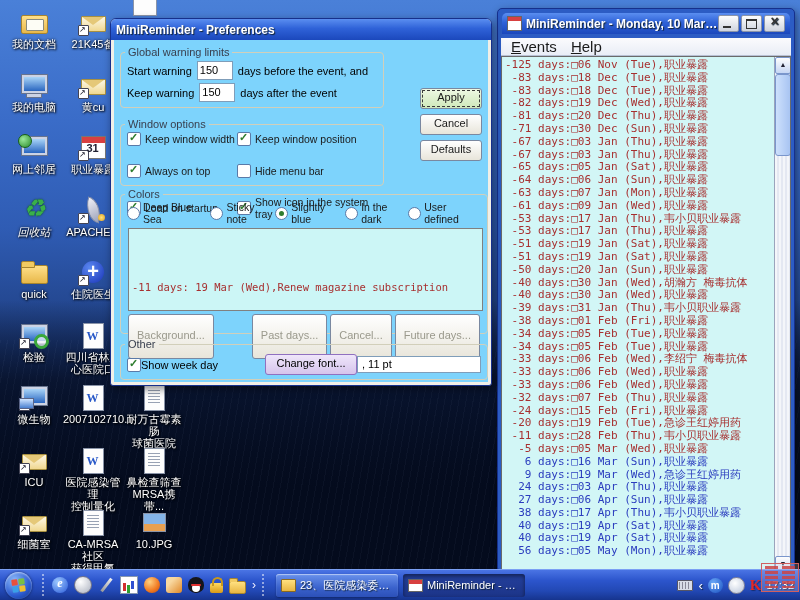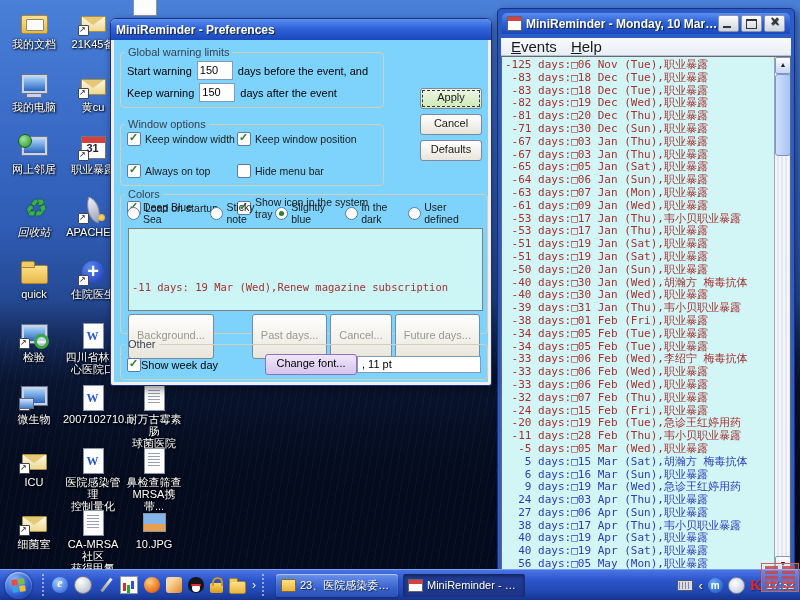--- a/index.html
+++ b/index.html
@@ -529,21 +529,20 @@
         <div class="lrow past"> -32 days:□07 Feb (Thu),职业暴露</div>
 
         <div class="lrow past"> -24 days:□15 Feb (Fri),职业暴露</div>
 
         <div class="lrow past"> -20 days:□19 Feb (Tue),急诊王红婷用药</div>
 
         <div class="lrow past"> -11 days:□28 Feb (Thu),韦小贝职业暴露</div>
 
         <div class="lrow past">  -5 days:□05 Mar (Wed),职业暴露</div>
 
-        <div class="lrow future">   5 days:□15 Mar (Sat),胡瀚方 梅毒抗体</div>
 
         <div class="lrow future">   6 days:□16 Mar (Sun),职业暴露</div>
 
         <div class="lrow future">   9 days:□19 Mar (Wed),急诊王红婷用药</div>
 
         <div class="lrow future">  24 days:□03 Apr (Thu),职业暴露</div>
 
         <div class="lrow future">  27 days:□06 Apr (Sun),职业暴露</div>
 
         <div class="lrow future">  38 days:□17 Apr (Thu),韦小贝职业暴露</div>

